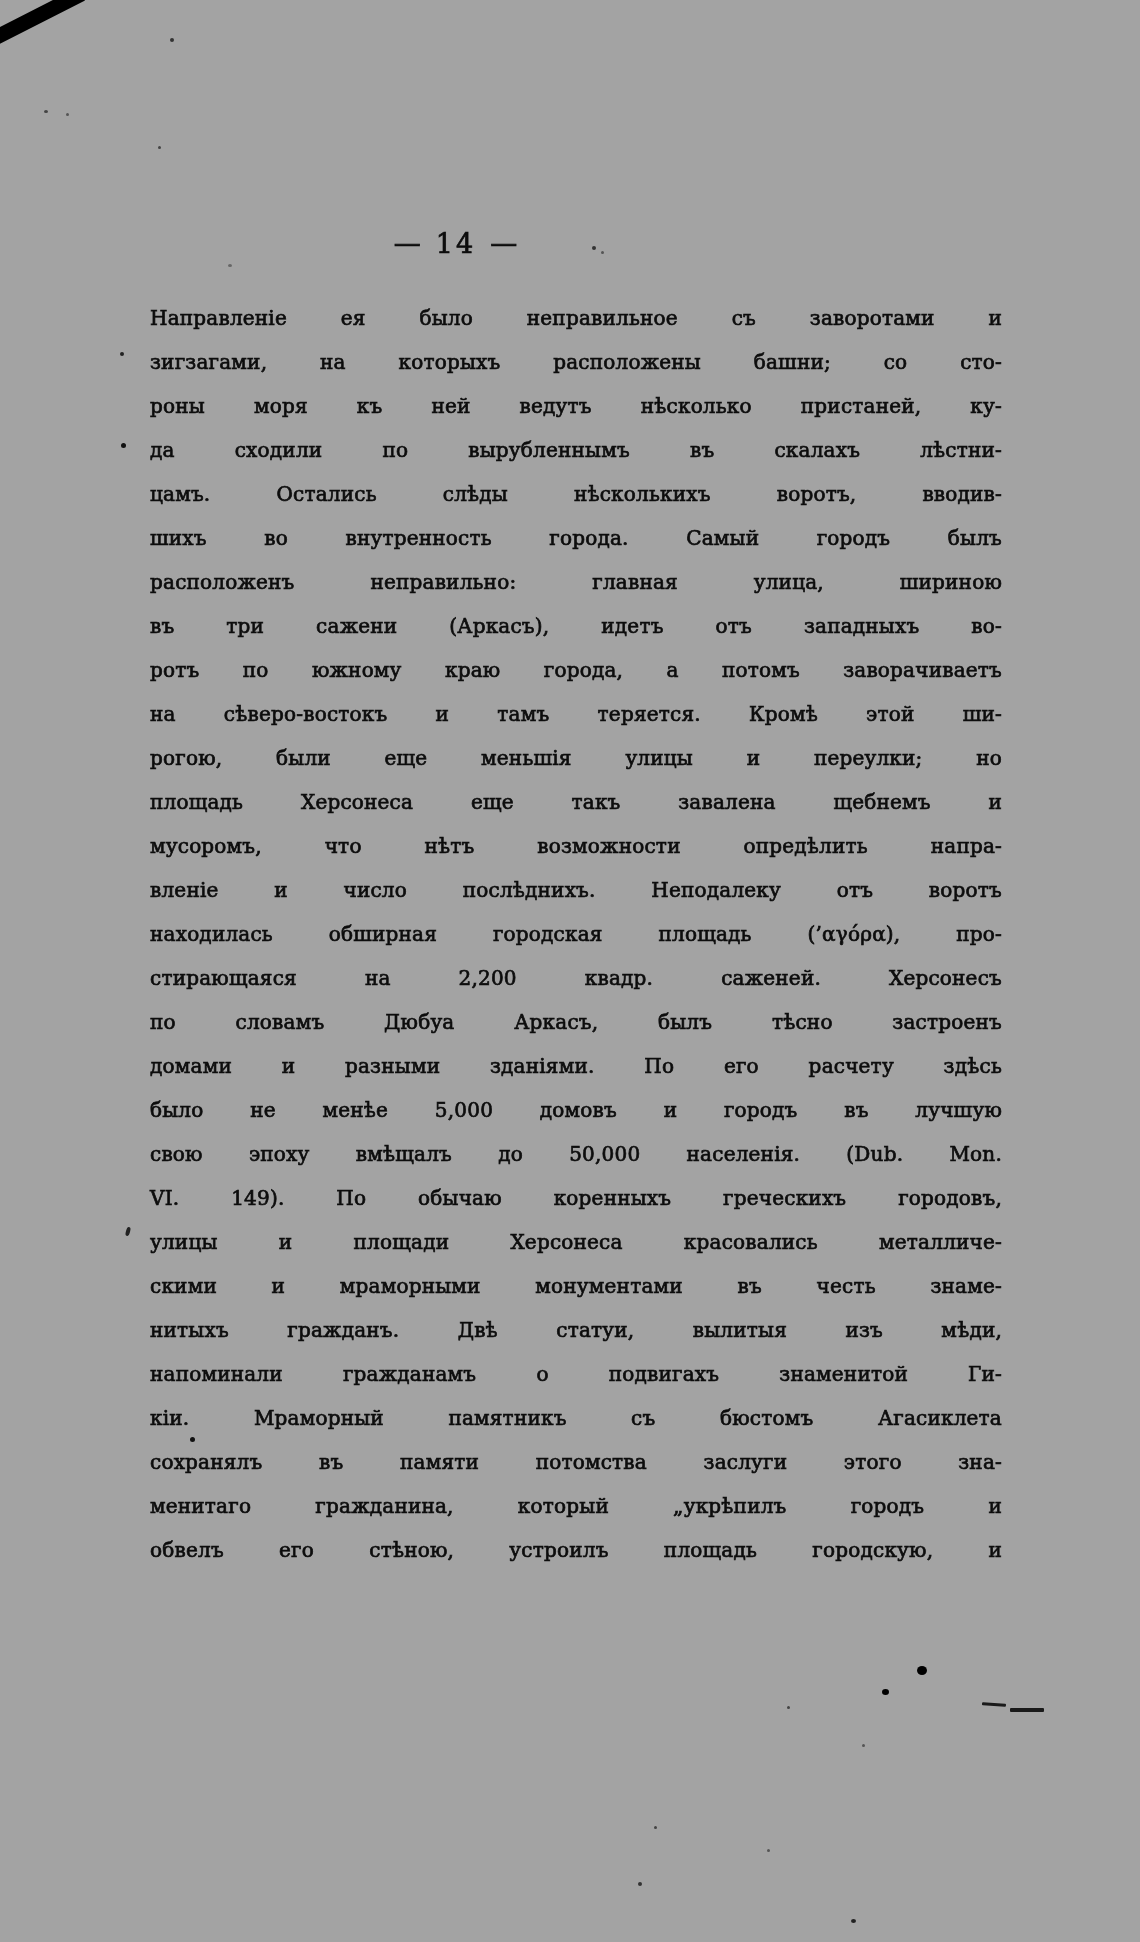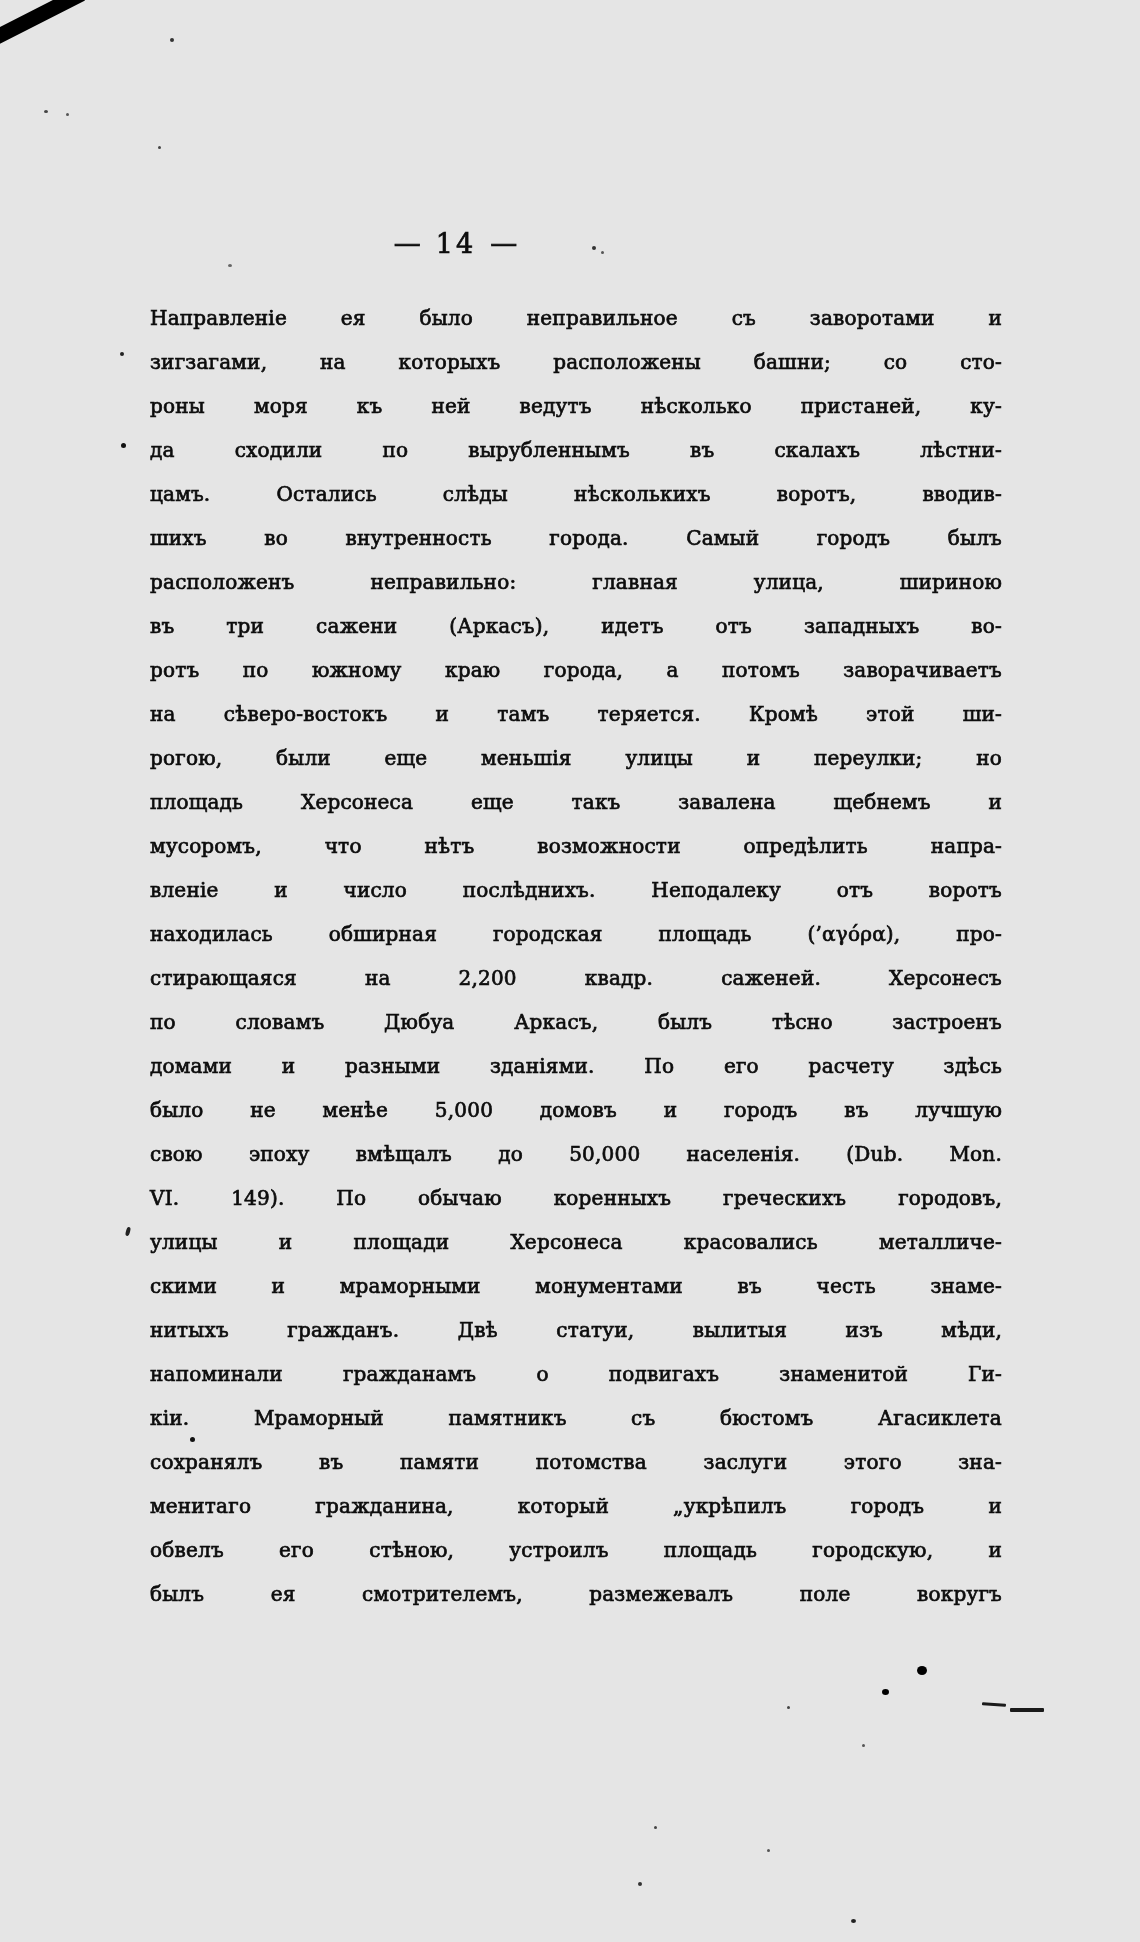--- a/index.html
+++ b/index.html
@@ -4,21 +4,21 @@
 <style>
   html, body { margin: 0; padding: 0; }
   body {
     width: 1140px; height: 1942px;
     background: #ffffff;
     font-family: "DejaVu Serif", "Liberation Serif", serif;
   }
   .page {
     position: relative;
     width: 1140px; height: 1942px;
-    background: #e5e5e5;
+    background: #a3a3a3;
     overflow: hidden;
     color: #0d0d0d;
   }
   
   .page-header {
     position: absolute;
     top: 228px; left: 0;
     width: 912px;
     text-align: center;
     font-size: 27px;
@@ -91,21 +91,20 @@
       <div class="text-line">свою эпоху вмѣщалъ до 50,000 населенія. (Dub. Mon.</div>
       <div class="text-line">VI. 149). По обычаю коренныхъ греческихъ городовъ,</div>
       <div class="text-line">улицы и площади Херсонеса красовались металличе-</div>
       <div class="text-line">скими и мраморными монументами въ честь знаме-</div>
       <div class="text-line">нитыхъ гражданъ. Двѣ статуи, вылитыя изъ мѣди,</div>
       <div class="text-line">напоминали гражданамъ о подвигахъ знаменитой Ги-</div>
       <div class="text-line">кіи. Мраморный памятникъ съ бюстомъ Агасиклета</div>
       <div class="text-line">сохранялъ въ памяти потомства заслуги этого зна-</div>
       <div class="text-line">менитаго гражданина, который „укрѣпилъ городъ и</div>
       <div class="text-line">обвелъ его стѣною, устроилъ площадь городскую, и</div>
-      <div class="text-line">былъ ея смотрителемъ, размежевалъ поле вокругъ</div>
     </div>
 
   <div class="speck" style="left:170px;top:38px;width:4px;height:4px;background:#333;"></div>
   <div class="speck" style="left:44px;top:110px;width:4px;height:3px;background:#444;"></div>
   <div class="speck" style="left:66px;top:113px;width:3px;height:3px;background:#555;"></div>
   <div class="speck" style="left:158px;top:146px;width:3px;height:3px;background:#444;"></div>
   <div class="speck" style="left:592px;top:246px;width:4px;height:4px;background:#333;"></div>
   <div class="speck" style="left:601px;top:251px;width:3px;height:3px;background:#555;"></div>
   <div class="speck" style="left:228px;top:264px;width:4px;height:3px;background:#666;"></div>
   <div class="speck" style="left:120px;top:352px;width:4px;height:4px;background:#222;"></div>

